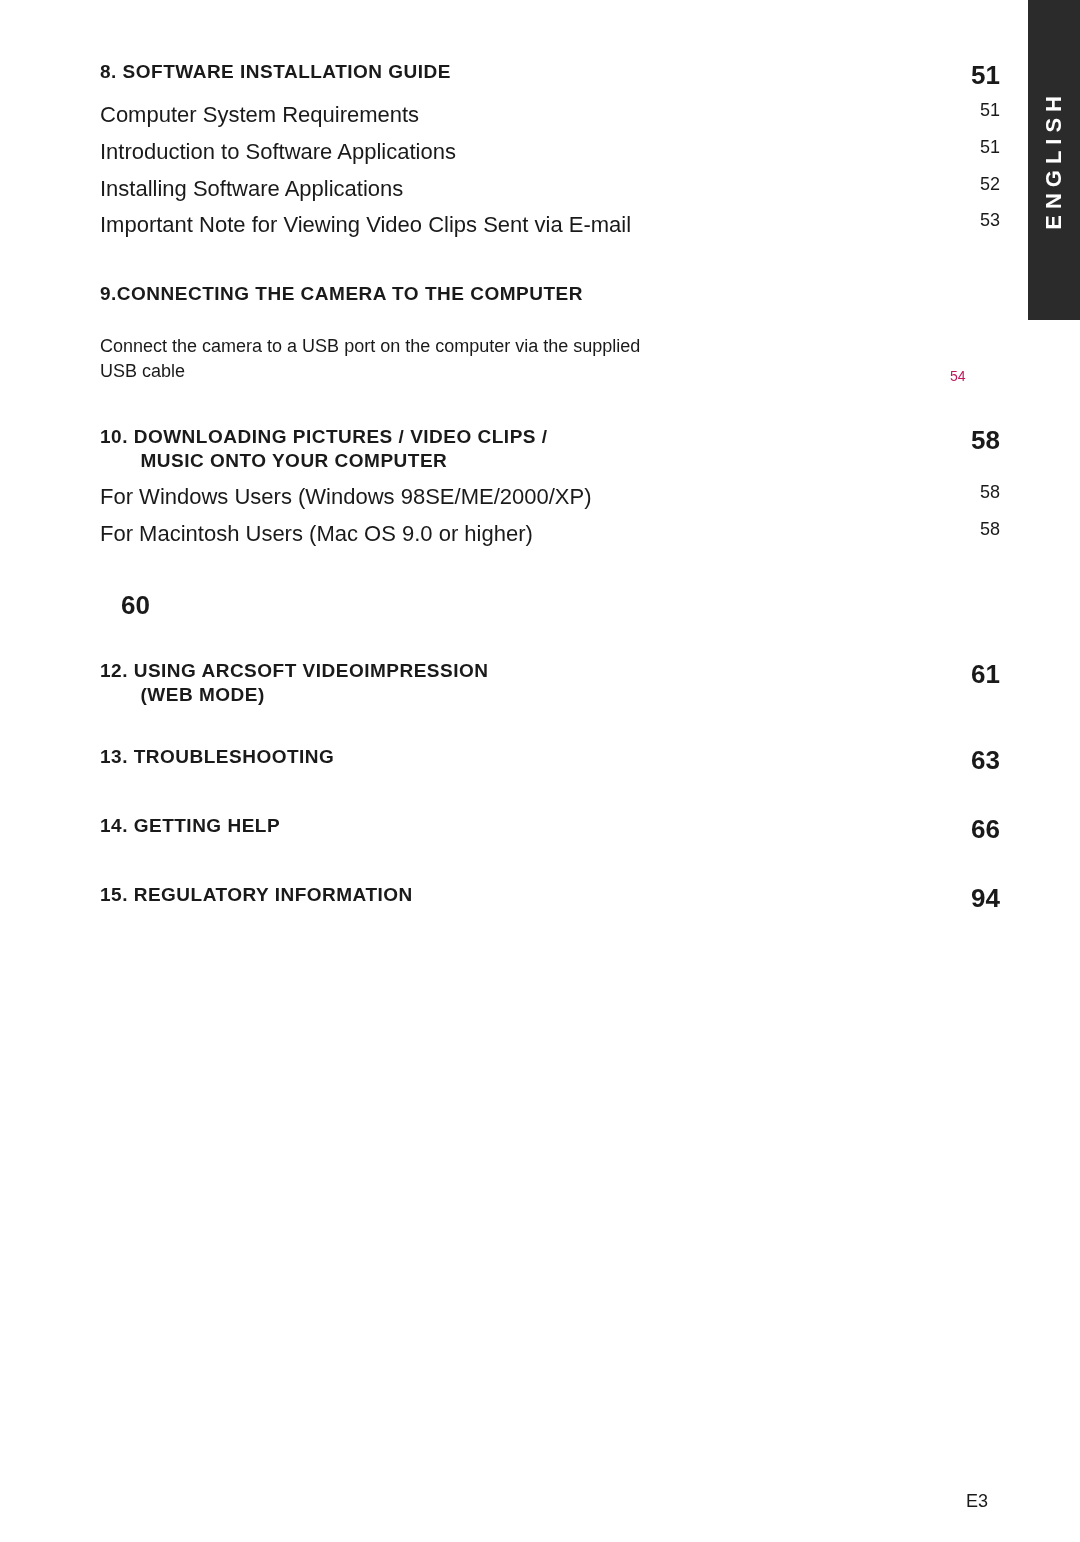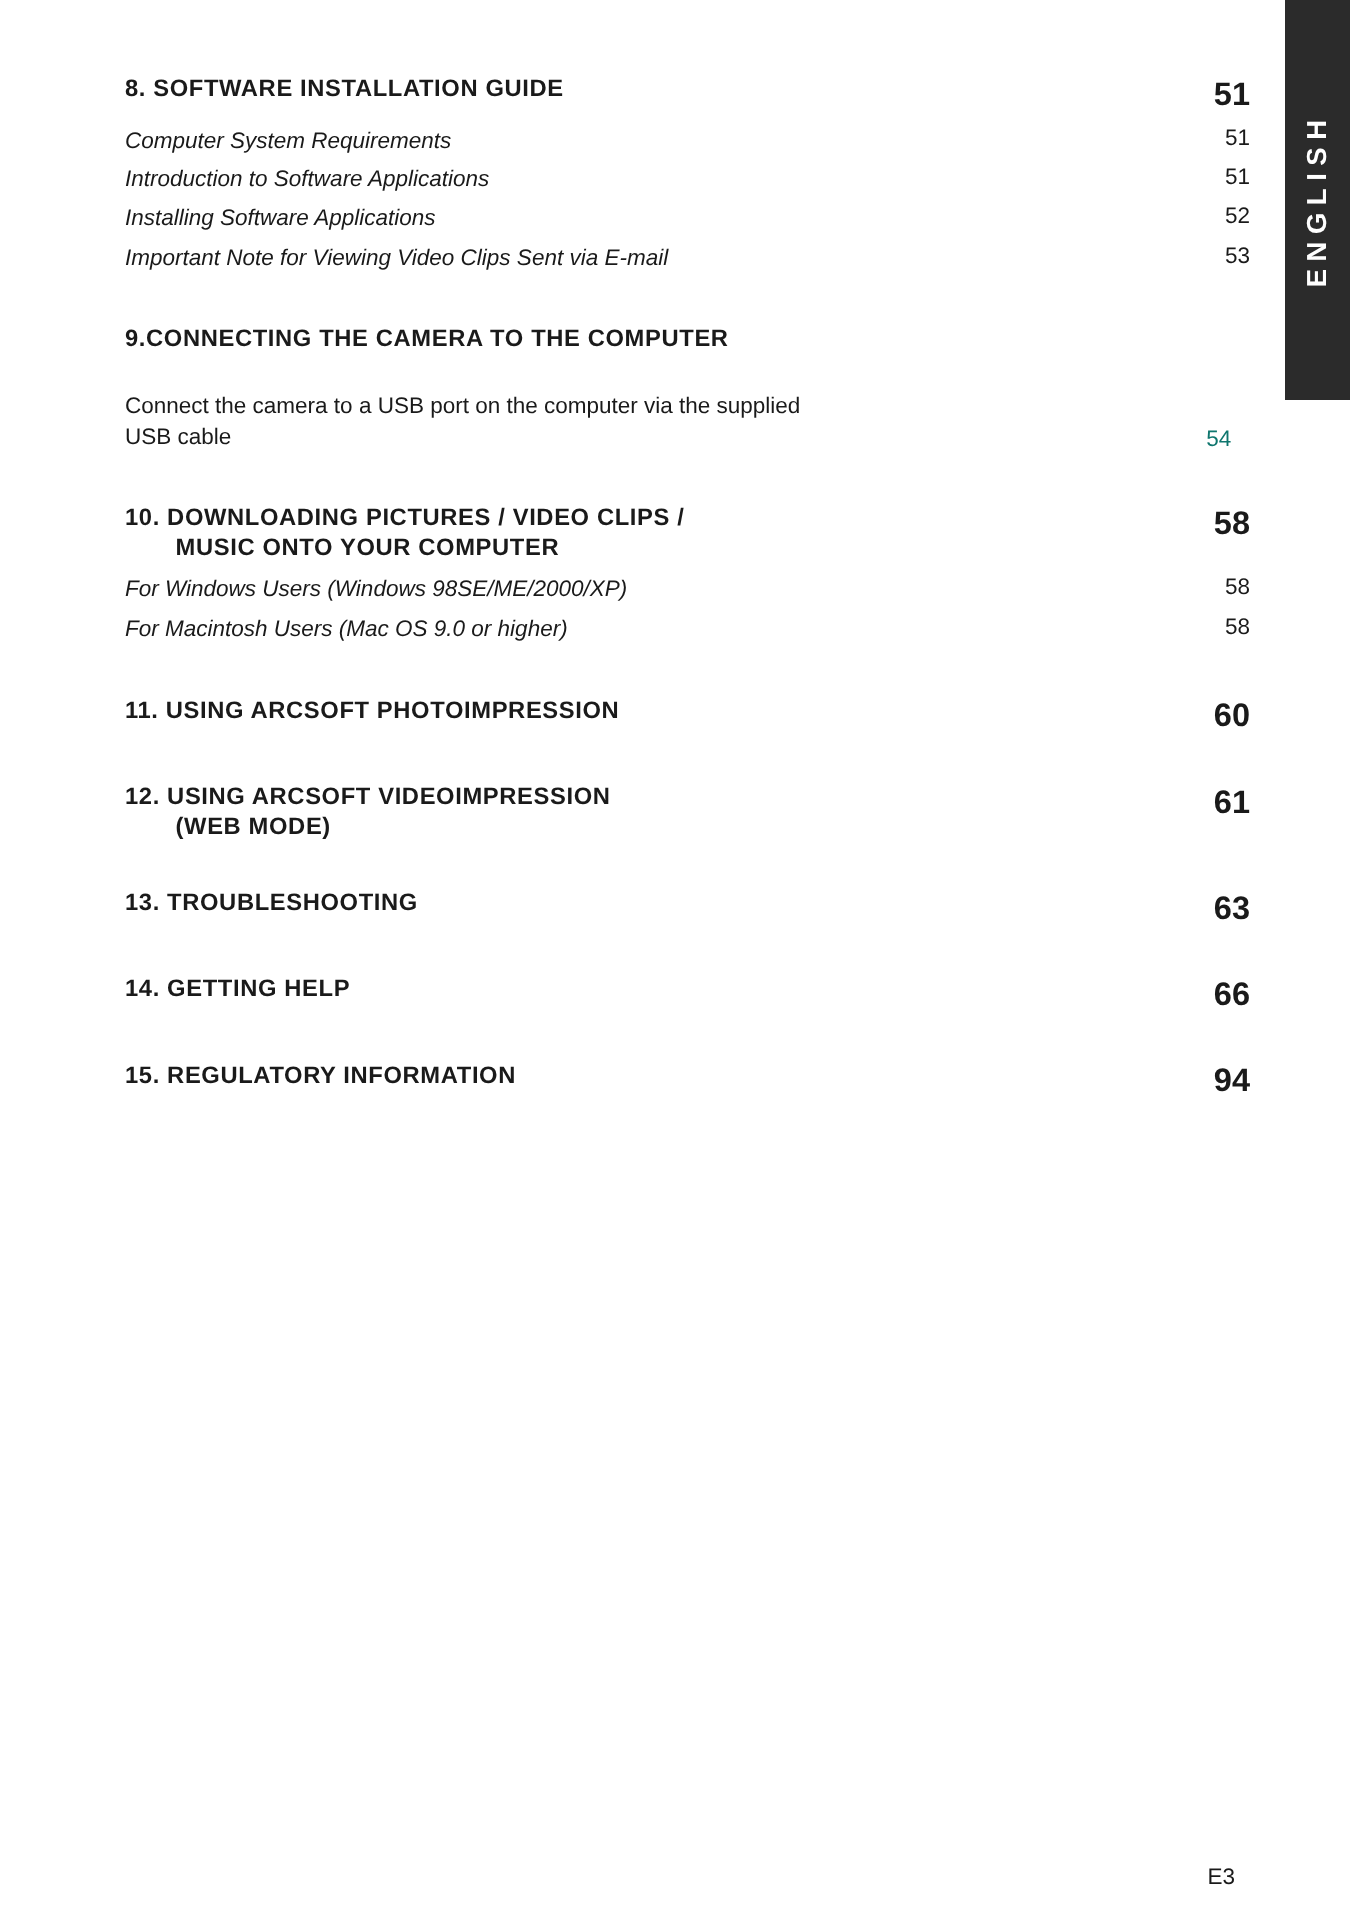--- a/index.html
+++ b/index.html
@@ -84,26 +84,25 @@
     }
 
     .toc-sub-item {
       display: flex;
       justify-content: space-between;
       align-items: flex-start;
       padding: 3px 0;
     }
 
     .toc-sub-item-text {
-      font-size: 18px;
+      font-size: 22px;
       font-weight: 400;
       color: #1a1a1a;
       max-width: 820px;
       line-height: 1.4;
-      font-style: italic;
     }
 
     .toc-sub-item-number {
       font-size: 18px;
       font-weight: 400;
       color: #1a1a1a;
       min-width: 50px;
       text-align: right;
     }
 
@@ -118,25 +117,25 @@
 
     .toc-sub-item-multiline .text-block {
       font-size: 18px;
       font-weight: 400;
       color: #1a1a1a;
       max-width: 820px;
       line-height: 1.4;
     }
 
     .toc-sub-item-multiline .number-block {
-      font-size: 18px;
-      font-weight: 400;
-      color: #0f766e;
+      font-size: 14px;
+      font-weight: 400;
+      color: #be185d;
       min-width: 50px;
-      text-align: center;
+      text-align: left;
       align-self: flex-end;
     }
 
     
     .page-bottom {
       position: absolute;
       bottom: 30px;
       right: 92px;
       font-size: 18px;
       font-weight: 400;
@@ -204,21 +203,20 @@
       </div>
       <div class="toc-sub-item">
         <span class="toc-sub-item-text">For Macintosh Users (Mac OS 9.0 or higher)</span>
         <span class="toc-sub-item-number">58</span>
       </div>
     </div>
   </div>
 
   <div class="toc-section">
     <div class="toc-heading">
-      <span class="toc-heading-text">11. USING ARCSOFT PHOTOIMPRESSION</span>
       <span class="toc-heading-number">60</span>
     </div>
   </div>
 
   <div class="toc-section">
     <div class="toc-heading">
       <span class="toc-heading-text">12. USING ARCSOFT VIDEOIMPRESSION<br>&nbsp;&nbsp;&nbsp;&nbsp;&nbsp;&nbsp;&nbsp;(WEB MODE)</span>
       <span class="toc-heading-number">61</span>
     </div>
   </div>

